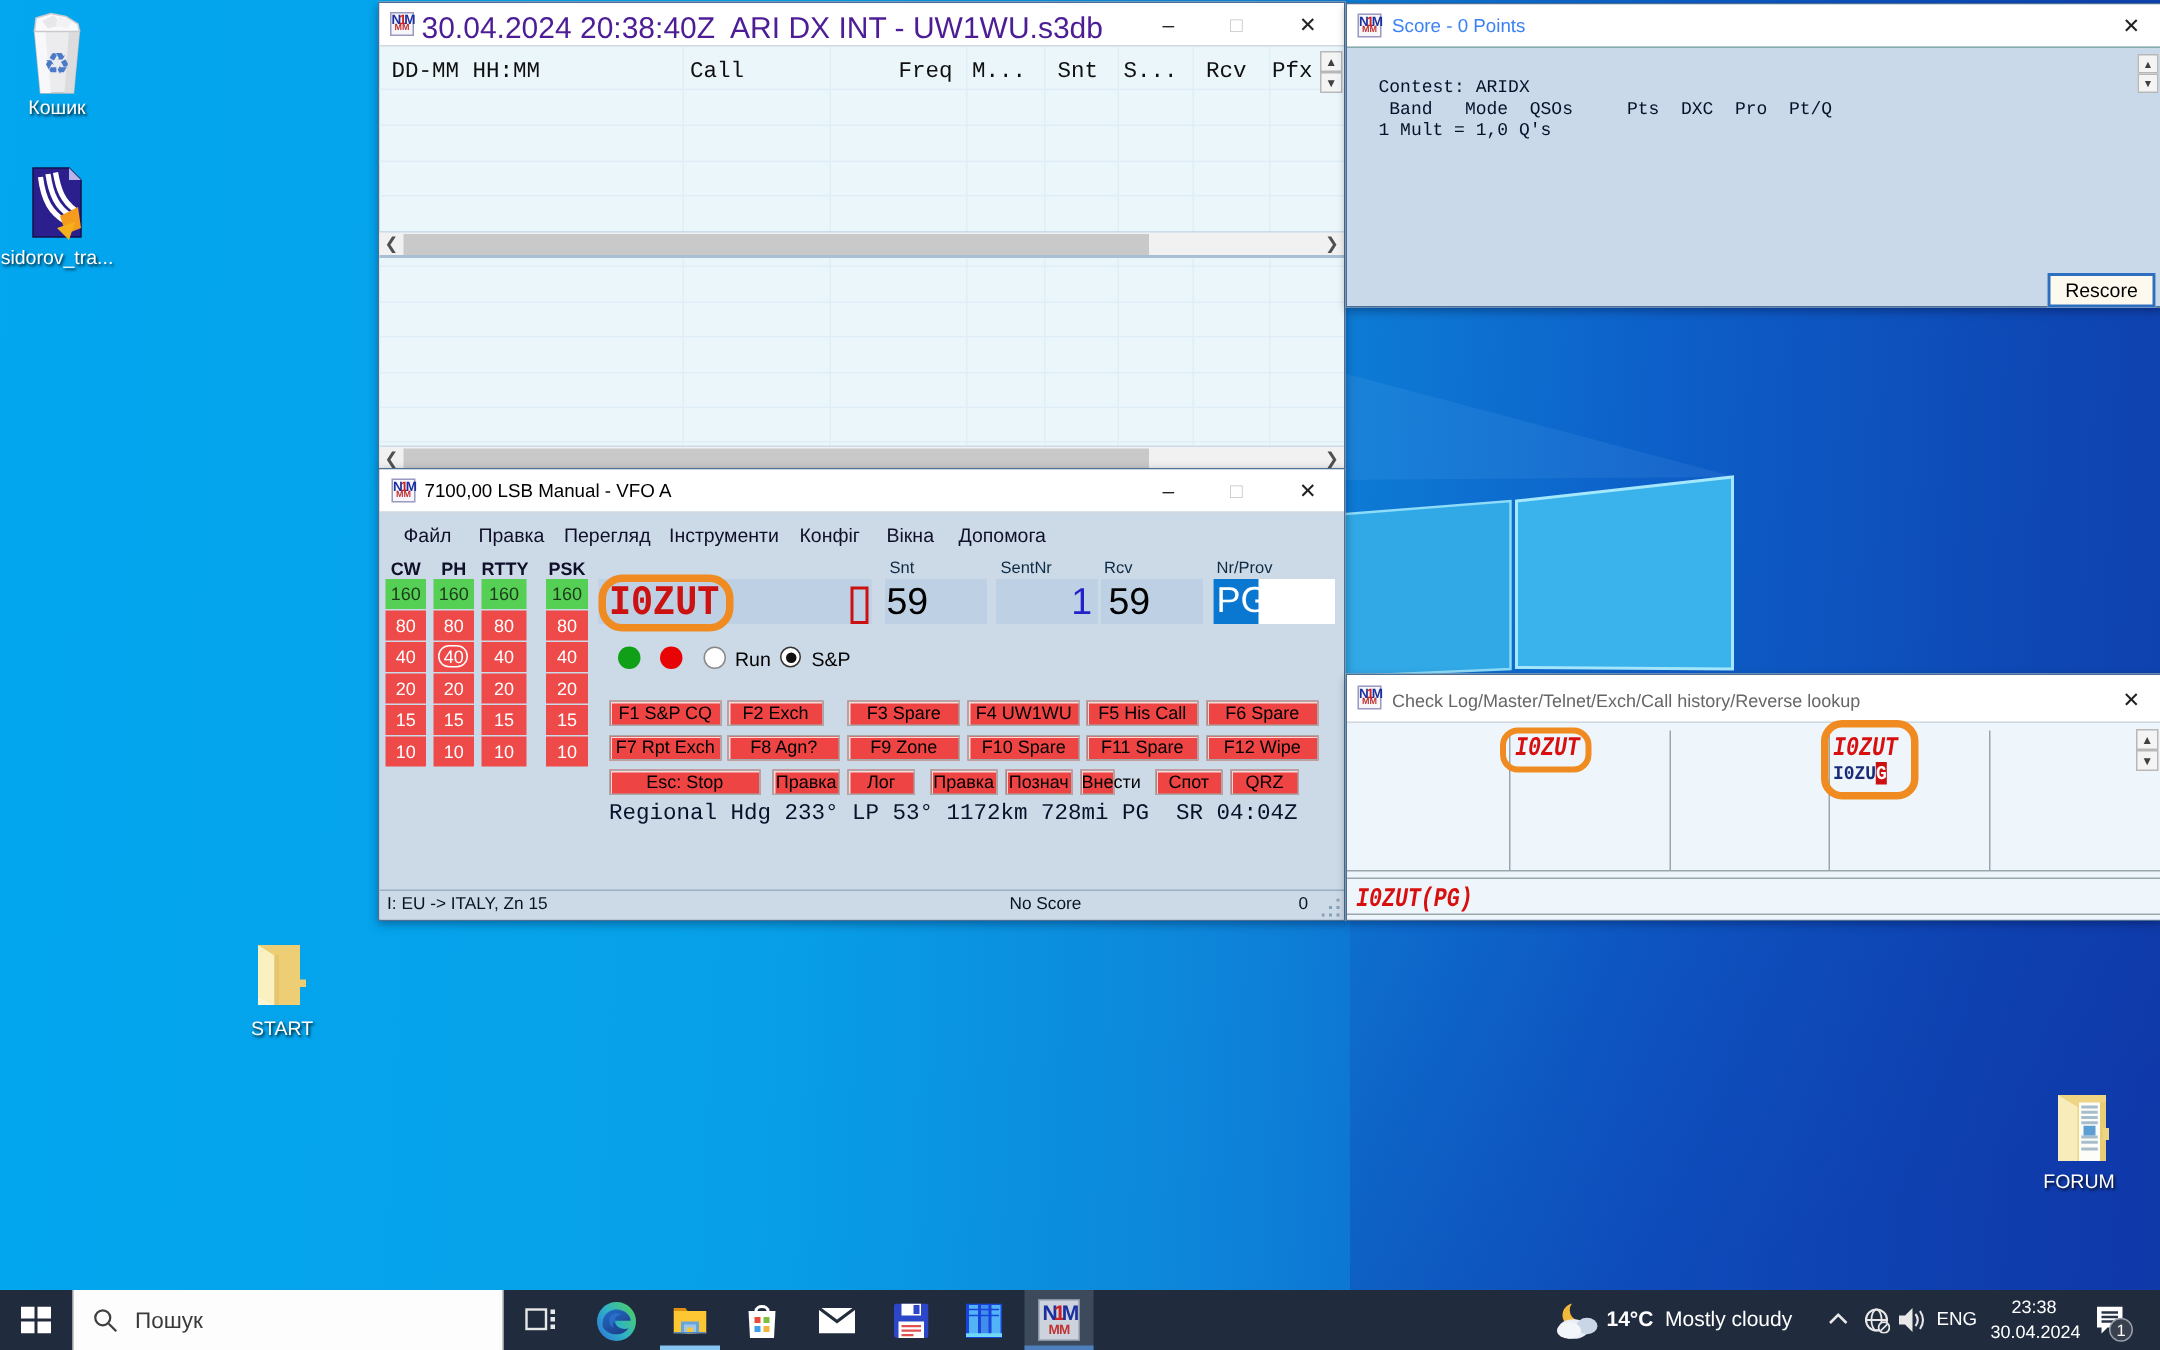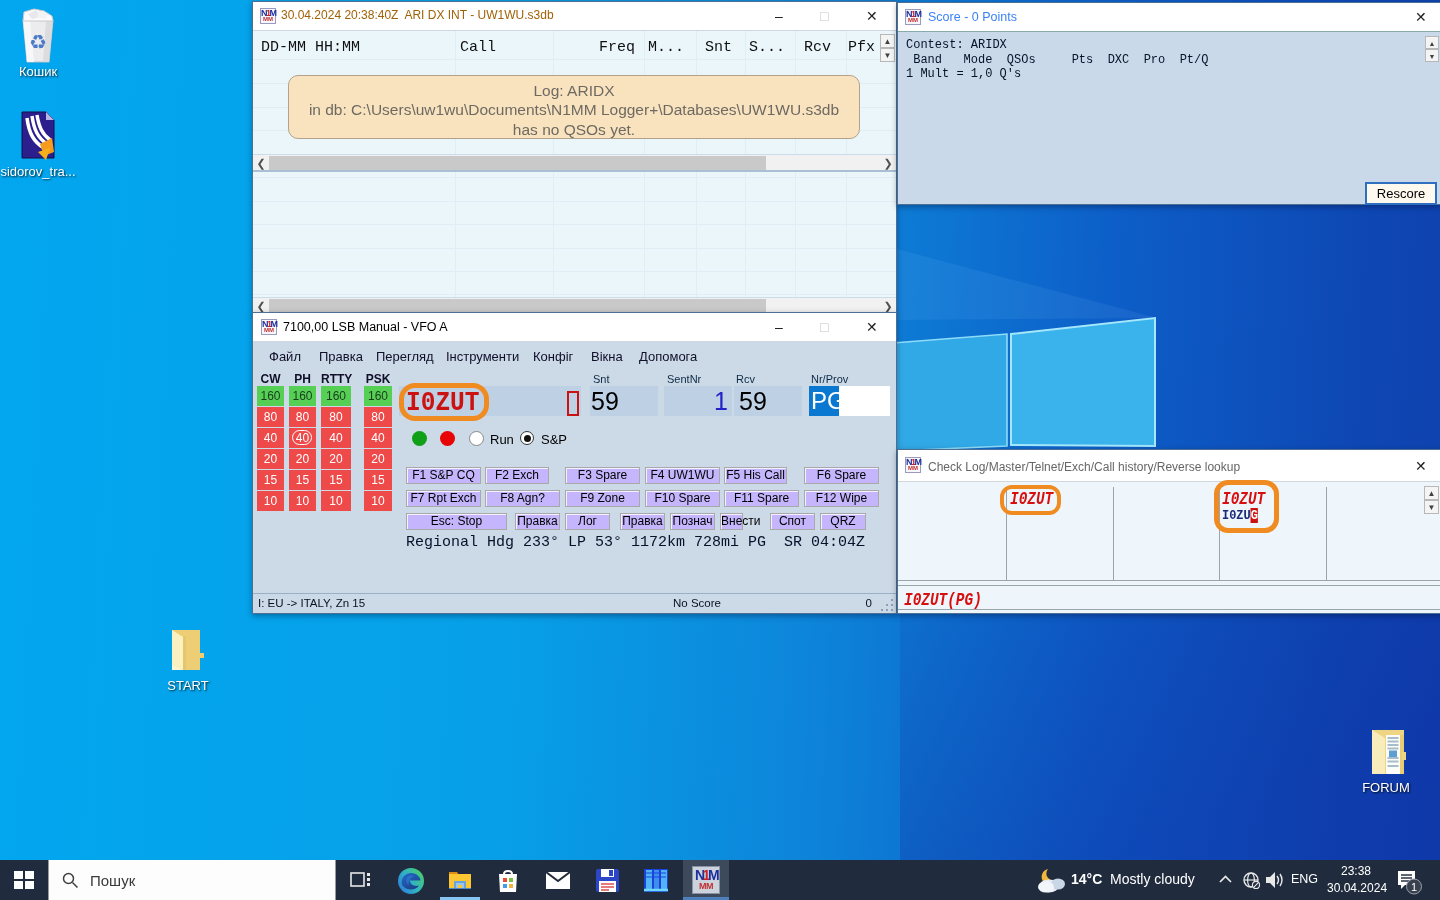--- a/index.html
+++ b/index.html
@@ -37,21 +37,21 @@
   #scorebody{position:absolute;left:0;top:28px;right:0;bottom:0;background:#c9d9ea;border-top:1px solid #8aa;}
   
   #mainwin{left:252px;top:312px;width:643px;height:300px;}
   #mainbody{position:absolute;left:0;top:28px;right:0;bottom:0;background:#ccd9e7;border-top:1px solid #cfd8de;}
   .menu{position:absolute;top:7px;font-size:13px;color:#10102a;}
   .bandhead{position:absolute;top:30px;font-size:12px;font-weight:bold;color:#10102a;text-align:center;}
   .bcell{position:absolute;width:27px;height:20px;font-size:12px;line-height:20px;text-align:center;color:#fff;background:#ee4a4a;}
   .bgreen{background:#55d055;color:#1c3a1c;}
   .flabel{position:absolute;top:31px;font-size:11px;color:#0d2b45;}
   .efield{position:absolute;top:44px;height:30px;background:#bed0e4;}
-  .fkey{position:absolute;height:17px;background:#c4b5fd;border:1px solid #a9a9a9;box-sizing:border-box;
+  .fkey{position:absolute;height:17px;background:#ef4444;border:1px solid #a9a9a9;box-sizing:border-box;
         font-size:12px;text-align:center;line-height:15px;color:#000;box-shadow:1px 1px 0 rgba(255,255,255,.8) inset;}
   .orange{position:absolute;border:5px solid #ef8b20;border-radius:16px;}
   
   #checkwin{left:897px;top:449px;width:543px;height:163px;}
   #checkbody{position:absolute;left:0;top:31px;right:0;bottom:0;background:#eef6fb;border-top:1px solid #cfd8de;}
   .ckv{position:absolute;width:1px;background:#9aa6ae;top:5px;height:93px;}
   .redcall{font-family:"Liberation Mono",monospace;font-weight:bold;font-style:italic;color:#d80f0f;font-size:18px;transform:scaleX(0.8);transform-origin:left;}
   
   #taskbar{position:absolute;left:0;top:860px;width:1440px;height:40px;background:#202c3e;}
   .tray{color:#fff;font-size:14px;}
@@ -111,21 +111,21 @@
   </svg>
   <div class="dlabel" style="position:absolute;left:-12px;right:-12px;top:52px;">FORUM</div>
 </div>
 
 <div class="win" id="logwin">
   <div class="tbar">
     <div class="nicon" style="left:7px;top:6px;">
         <b>N<span style="color:#c22">1</span>M</b>
         <b class="blue">MM</b>
       </div>
-    <div class="ttext" style="left:28px;top:6px;color:#a16207;font-size:12px;">30.04.2024 20:38:40Z&nbsp; ARI DX INT - UW1WU.s3db</div>
+    <div class="ttext" style="left:28px;top:6px;color:#4c1d95;font-size:20px;">30.04.2024 20:38:40Z&nbsp; ARI DX INT - UW1WU.s3db</div>
     <div class="tclose" style="left:522px;">–</div>
     <div class="tclose" style="left:567px;color:#c6c6c6;">□</div>
     <div class="tclose" style="left:613px;">✕</div>
   </div>
   <div id="logbody">
     <div class="gridv" style="left:202px;"></div>
       <div class="gridv" style="left:300px;"></div>
     <div class="gridv" style="left:391px;"></div>
       <div class="gridv" style="left:443px;"></div>
     <div class="gridv" style="left:492px;"></div>
@@ -138,21 +138,20 @@
     <span class="colhead mono" style="left:8px;">DD-MM HH:MM</span>
     <span class="colhead mono" style="left:207px;">Call</span>
     <span class="colhead mono" style="left:346px;">Freq</span>
     <span class="colhead mono" style="left:395px;">M...</span>
     <span class="colhead mono" style="left:452px;">Snt</span>
     <span class="colhead mono" style="left:496px;">S...</span>
     <span class="colhead mono" style="left:551px;">Rcv</span>
     <span class="colhead mono" style="left:595px;">Pfx</span>
     <div class="sbarrow" style="right:1px;top:3px;width:15px;height:14px;font-size:8px;line-height:14px;">▲</div>
     <div class="sbarrow" style="right:1px;top:17px;width:15px;height:14px;font-size:8px;line-height:14px;">▼</div>
-    <div id="logmsg">Log: ARIDX<br>in db: C:\Users\uw1wu\Documents\N1MM Logger+\Databases\UW1WU.s3db<br>has no QSOs yet.</div>
     <div class="hscroll" style="left:0;right:0;top:123px;">
       <div class="harr" style="left:0;">❮</div>
       <div class="hthumb" style="left:16px;width:497px;"></div>
       <div class="harr" style="right:0;">❯</div>
     </div>
     <div class="abs" style="left:0;top:139px;right:0;height:2px;background:#a9bfd4;"></div>
     <div class="abs" style="left:0;top:141px;right:0;height:125px;background:#ebf6fb;">
       <div class="gridv" style="left:202px;"></div>
         <div class="gridv" style="left:300px;"></div>
       <div class="gridv" style="left:391px;"></div>
@@ -178,21 +177,21 @@
 <div class="win" id="scorewin">
   <div class="tbar">
     <div class="nicon" style="left:7px;top:6px;">
         <b>N<span style="color:#c22">1</span>M</b>
         <b class="blue">MM</b>
       </div>
     <div class="ttext" style="left:30px;color:#3b82f6;">Score - 0 Points</div>
     <div class="tclose" style="left:517px;">✕</div>
   </div>
   <div id="scorebody">
-    <pre class="mono" style="position:absolute;left:4px;top:2px;margin:4px;font-size:12px;line-height:14.5px;color:#06122a;">Contest: ARIDX
+    <pre class="mono" style="position:absolute;left:4px;top:2px;margin:17px;font-size:12px;line-height:14.5px;color:#06122a;">Contest: ARIDX
  Band   Mode  QSOs     Pts  DXC  Pro  Pt/Q
 1 Mult = 1,0 Q's</pre>
     <div class="sbarrow" style="right:2px;top:4px;width:14px;height:13px;font-size:7px;line-height:13px;">▲</div>
     <div class="sbarrow" style="right:2px;top:17px;width:14px;height:13px;font-size:7px;line-height:13px;">▼</div>
     <div class="abs" style="left:467px;top:150px;width:72px;height:23px;background:#fdf9ee;border:2px solid #2e6fc0;box-sizing:border-box;text-align:center;font-size:13px;line-height:19px;">Rescore</div>
   </div>
 </div>
 
 <div class="win" id="mainwin">
   <div class="tbar">
@@ -268,21 +267,21 @@
     <div class="abs" style="left:216px;top:89px;width:13px;height:13px;border-radius:50%;background:#fff;border:1px solid #888;"></div>
     <span class="abs" style="left:237px;top:90px;font-size:13px;">Run</span>
     <div class="abs" style="left:267px;top:89px;width:12px;height:12px;border-radius:50%;background:#fff;border:1.5px solid #333;"></div>
     <div class="abs" style="left:271px;top:93px;width:7px;height:7px;border-radius:50%;background:#111;"></div>
     <span class="abs" style="left:288px;top:90px;font-size:13px;">S&amp;P</span>
 
     <div class="fkey" style="left:153px;top:125px;width:75px;">F1 S&amp;P CQ</div>
     <div class="fkey" style="left:232px;top:125px;width:64px;">F2 Exch</div>
     <div class="fkey" style="left:312px;top:125px;width:75px;">F3 Spare</div>
     <div class="fkey" style="left:392px;top:125px;width:75px;">F4 UW1WU</div>
-    <div class="fkey" style="left:471px;top:125px;width:63px;">F5 His Call</div>
+    <div class="fkey" style="left:471px;top:125px;width:75px;">F5 His Call</div>
     <div class="fkey" style="left:551px;top:125px;width:75px;">F6 Spare</div>
     <div class="fkey" style="left:153px;top:148px;width:75px;">F7 Rpt Exch</div>
     <div class="fkey" style="left:232px;top:148px;width:75px;">F8 Agn?</div>
     <div class="fkey" style="left:312px;top:148px;width:75px;">F9 Zone</div>
     <div class="fkey" style="left:392px;top:148px;width:75px;">F10 Spare</div>
     <div class="fkey" style="left:471px;top:148px;width:75px;">F11 Spare</div>
     <div class="fkey" style="left:551px;top:148px;width:75px;">F12 Wipe</div>
     <div class="fkey" style="left:153px;top:171px;width:101px;">Esc: Stop</div>
     <div class="fkey" style="left:262px;top:171px;width:45px;">Правка</div>
     <div class="fkey" style="left:312px;top:171px;width:45px;">Лог</div>

